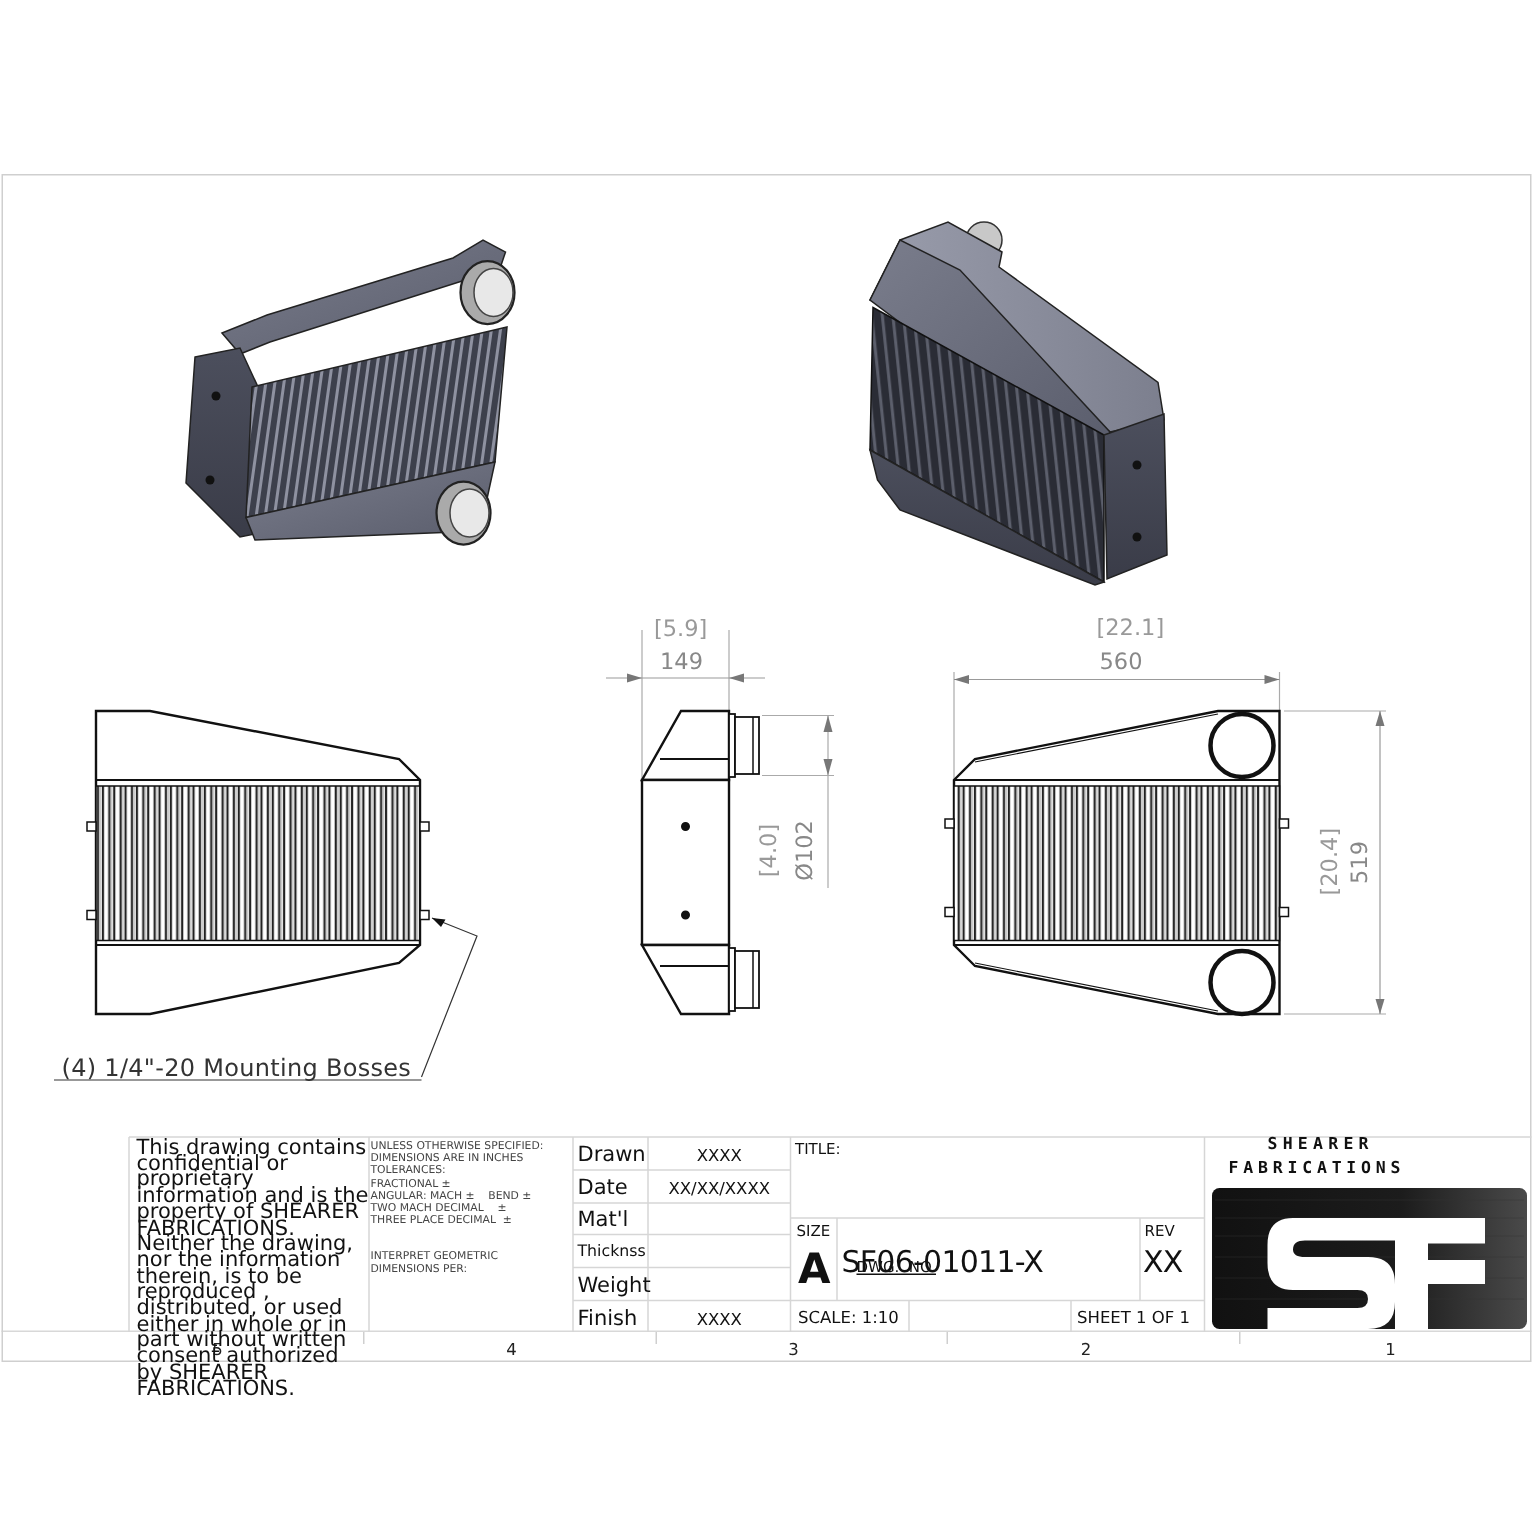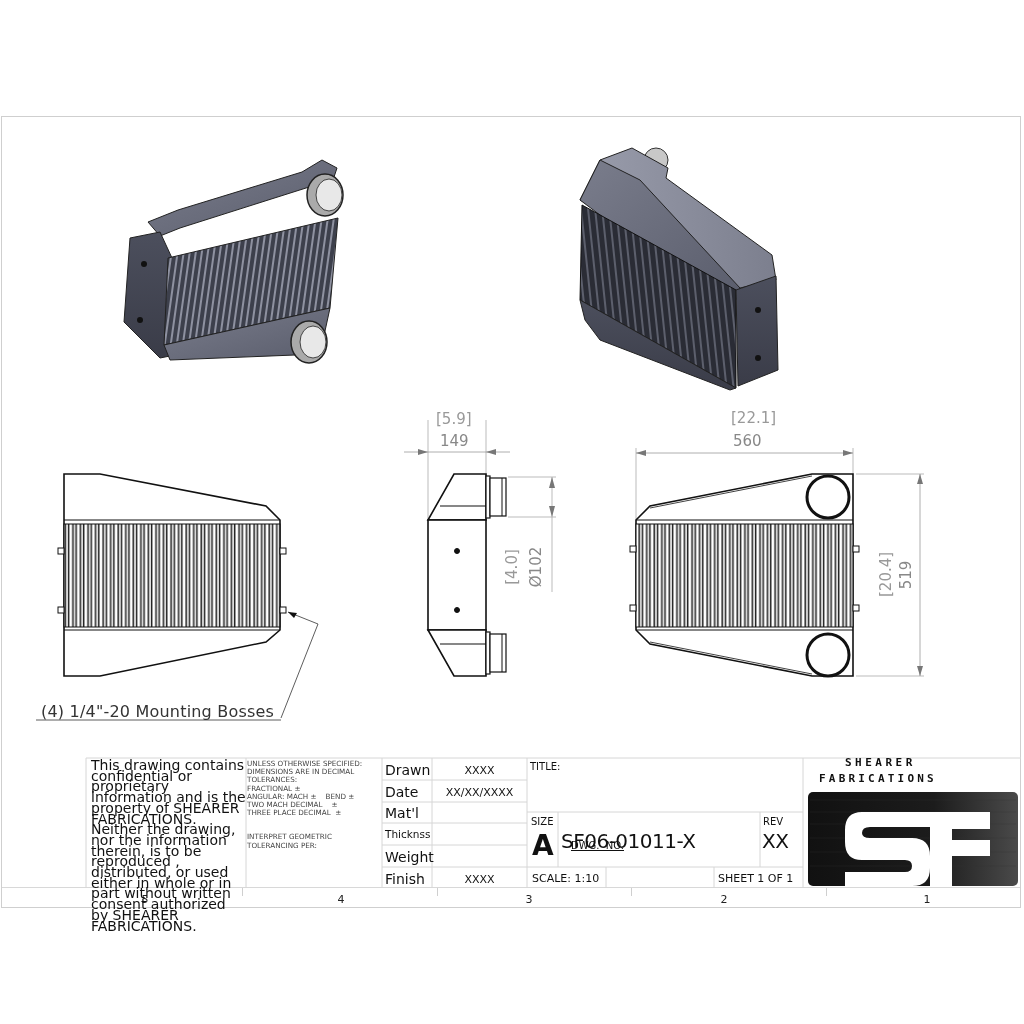--- a/index.html
+++ b/index.html
@@ -232,29 +232,29 @@
 <div class="dim" style="left:733px; top:432px;">560</div>
 <div class="dim bracket vert" style="left:864px; top:566px; width:44px; text-align:center;">[20.4]</div>
 <div class="dim vert" style="left:886px; top:566px; width:40px; text-align:center;">519</div>
 
 <div class="callout">(4) 1/4"-20 Mounting Bosses</div>
 
 <div class="conf">This drawing contains confidential or proprietary information and is the property of SHEARER FABRICATIONS. Neither the drawing, nor the information therein, is to be reproduced , distributed, or used either in whole or in part without written consent authorized by SHEARER FABRICATIONS.</div>
 
 <div class="tol">
   <div>UNLESS OTHERWISE SPECIFIED:</div>
-  <div>DIMENSIONS ARE IN DECIMAL</div>
+  <div>DIMENSIONS ARE IN INCHES</div>
   <div>TOLERANCES:</div>
   <div>FRACTIONAL ±</div>
   <div style="white-space:pre">ANGULAR: MACH ±    BEND ±</div>
   <div style="white-space:pre">TWO MACH DECIMAL    ±</div>
   <div style="white-space:pre">THREE PLACE DECIMAL  ±</div>
   <div style="height:16px"></div>
   <div>INTERPRET GEOMETRIC</div>
-  <div>TOLERANCING PER:</div>
+  <div>DIMENSIONS PER:</div>
 </div>
 
 <div class="cell lbl" style="left:385px; top:762px;">Drawn</div>
 <div class="cell val" style="left:432px; top:764px; width:95px;">XXXX</div>
 <div class="cell lbl" style="left:385px; top:784px;">Date</div>
 <div class="cell val" style="left:432px; top:786px; width:95px;">XX/XX/XXXX</div>
 <div class="cell lbl" style="left:385px; top:805px;">Mat'l</div>
 <div class="cell val" style="left:432px; top:807px; width:95px;"></div>
 <div class="cell" style="left:385px; top:828px; font-size:10.5px;">Thicknss</div>
 <div class="cell val" style="left:432px; top:828px; width:95px;"></div>

